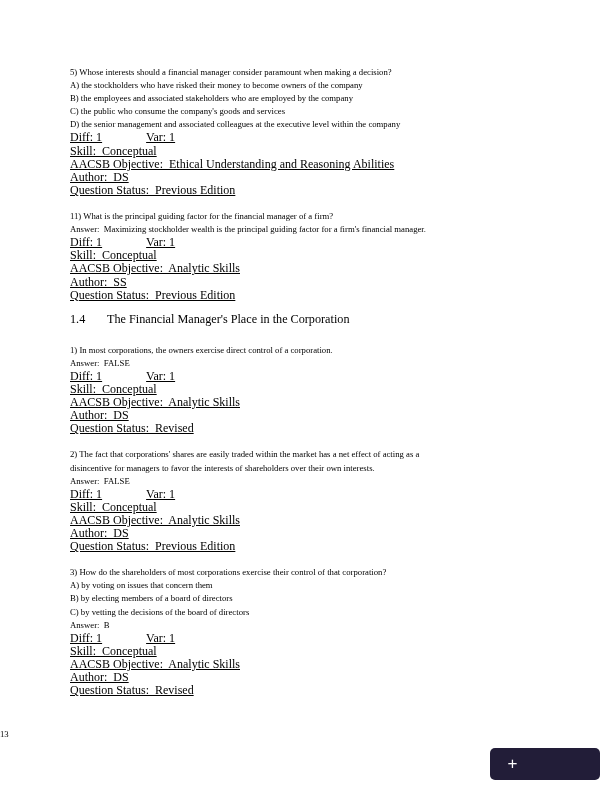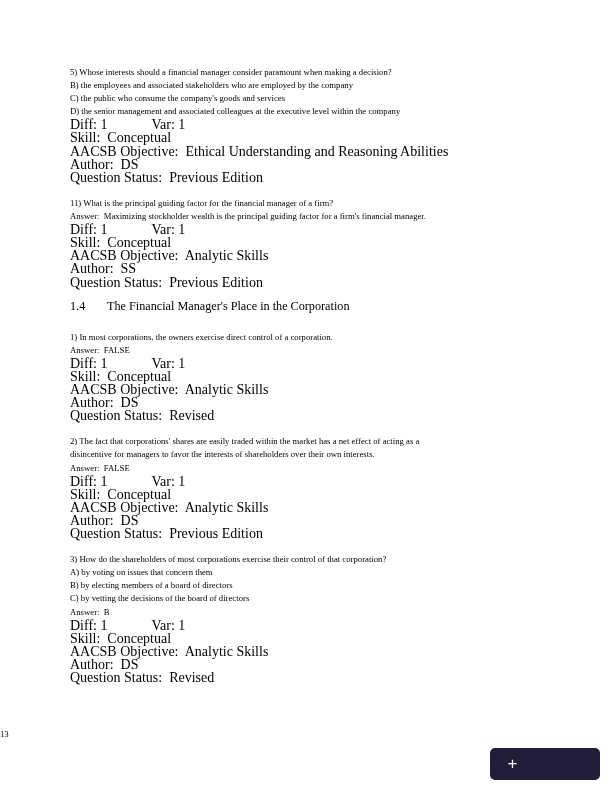--- a/index.html
+++ b/index.html
@@ -43,22 +43,23 @@
     margin-top: 9px;
     margin-bottom: 17px;
     font-size: 12.2px;
     line-height: 16px;
   }
   .section-head .num {
     display: inline-block;
     width: 37px;
   }
   .meta {
-    font-size: 14px;
+    font-size: 12px;
     line-height: 13.1px;
+    text-decoration: underline;
   }
   .indent-tab {
     display: inline-block;
     width: 44px;
   }
   .page-number {
     position: absolute;
     left: 0;
     top: 729px;
     width: 612px;
@@ -98,20 +99,21 @@
   }
 </style>
 </head>
 <body>
 
 <div class="page">
   <div class="content">
 
     <div class="q-block">
       <div class="line">5) Whose interests should a financial manager consider paramount when making a decision?</div>
+      <div class="line">A) the stockholders who have risked their money to become owners of the company</div>
       <div class="line">B) the employees and associated stakeholders who are employed by the company</div>
       <div class="line">C) the public who consume the company's goods and services</div>
       <div class="line">D) the senior management and associated colleagues at the executive level within the company</div>
       <div class="line meta"><span>Diff: 1</span><span class="indent-tab"></span><span>Var: 1</span></div>
       <div class="line meta">Skill:  Conceptual</div>
       <div class="line meta">AACSB Objective:  Ethical Understanding and Reasoning Abilities</div>
       <div class="line meta">Author:  DS</div>
       <div class="line meta">Question Status:  Previous Edition</div>
     </div>
 

